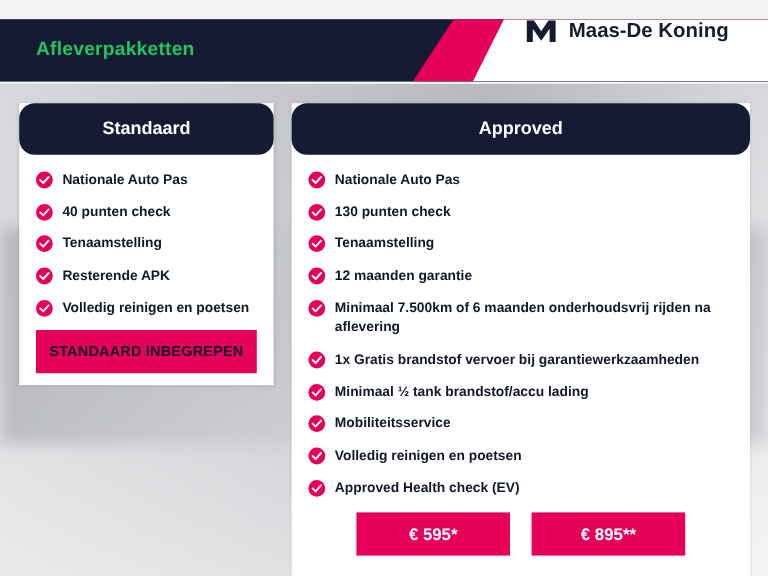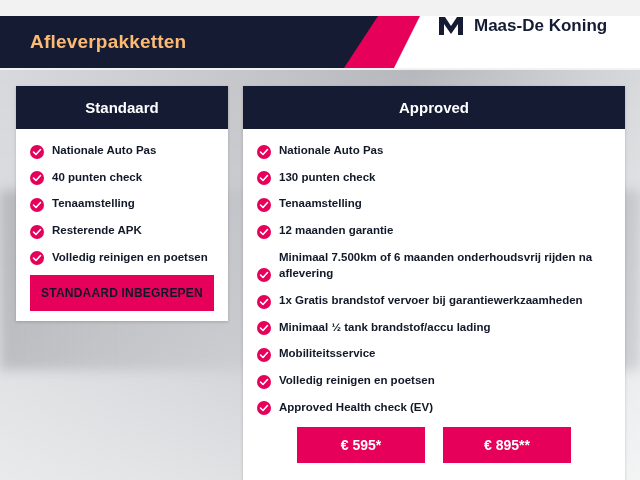--- a/index.html
+++ b/index.html
@@ -32,22 +32,22 @@
 
   
   .header {
     position: absolute; left: 0; top: 16px;
     width: 640px; height: 52px;
     background: #141b33;
     display: flex; align-items: center;
     z-index: 5;
   }
   .header-title {
-    color: #fdba74;
-    font-size: 19px;
+    color: #22c55e;
+    font-size: 16px;
     font-weight: bold;
     margin-left: 30px;
     letter-spacing: .2px;
   }
   .header-accent {
     position: absolute; right: 0; top: 0; height: 52px; width: 296px;
     background: #e6005a;
     clip-path: polygon(34px 0, 100% 0, 100% 100%, 0 100%);
   }
   .brand {
@@ -70,29 +70,30 @@
     background: #ffffff;
     box-shadow: 0 1px 3px rgba(0,0,0,0.18);
   }
   .card-head {
     background: #141b33;
     color: #ffffff;
     text-align: center;
     font-size: 15px;
     font-weight: bold;
     padding: 13px 0;
+    border-radius: 13px;
   }
   .card-body { padding: 13px 14px 10px 14px; }
 
   #card-standaard { left: 16px; top: 86px; width: 212px; }
   #card-approved { left: 243px; top: 86px; width: 382px; }
 
   .feature {
     display: flex;
-    align-items: flex-end;
+    align-items: flex-start;
     margin-bottom: 10px;
   }
   .check {
     flex: 0 0 auto;
     width: 14px; height: 14px;
     border-radius: 50%;
     background: #e6005a;
     margin-right: 8px;
     margin-top: 1px;
     position: relative;

